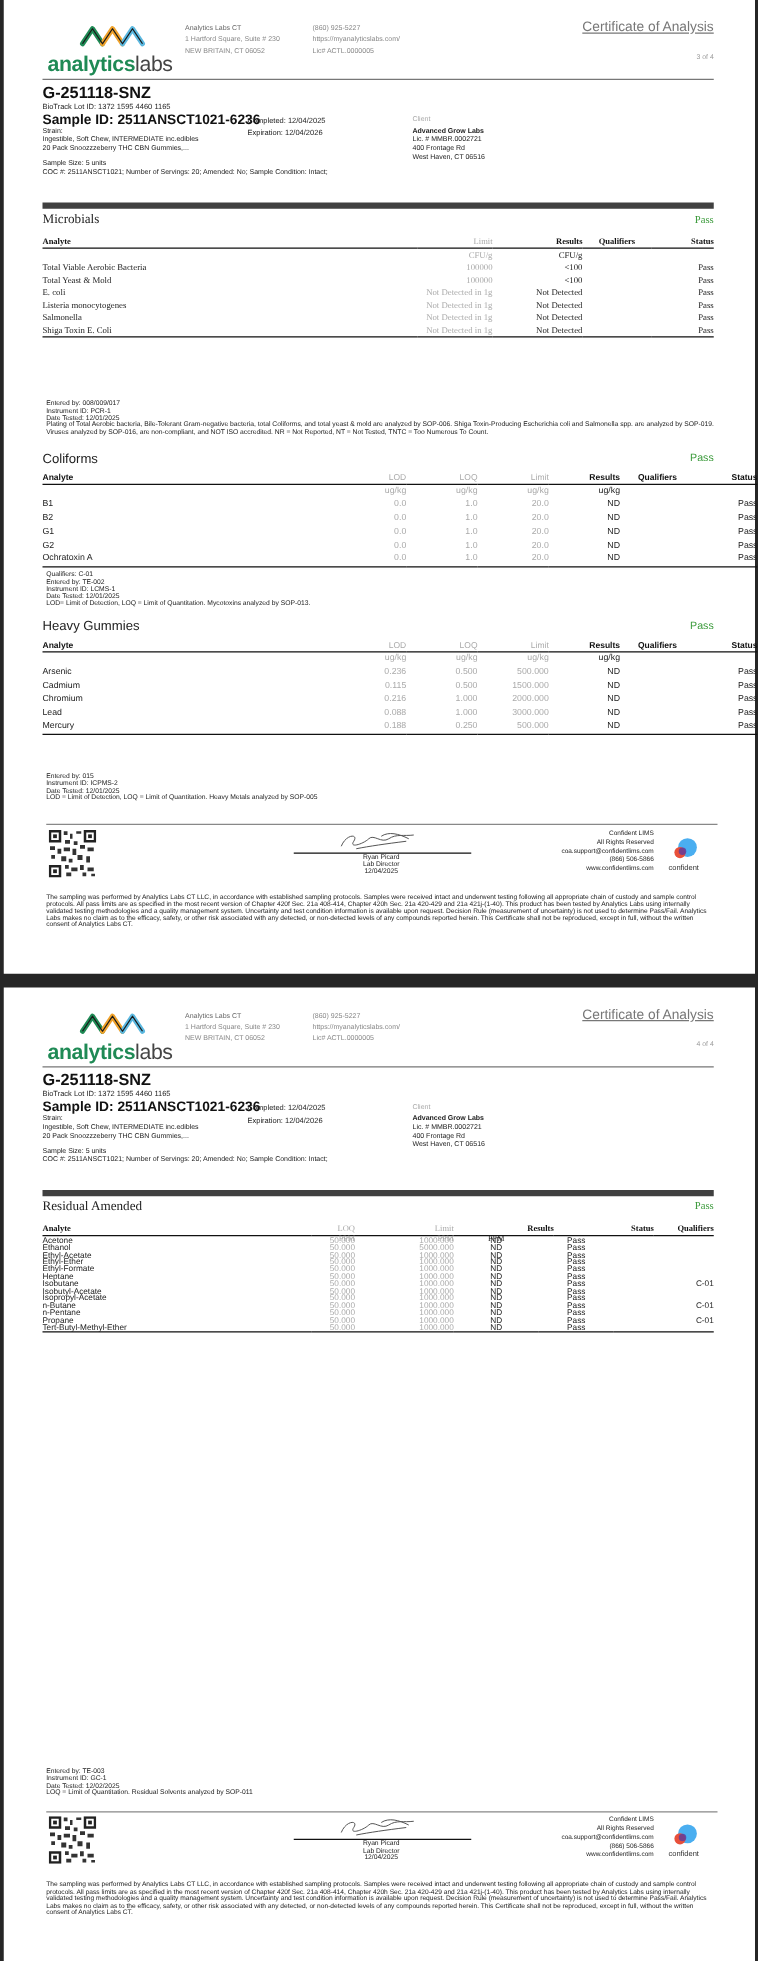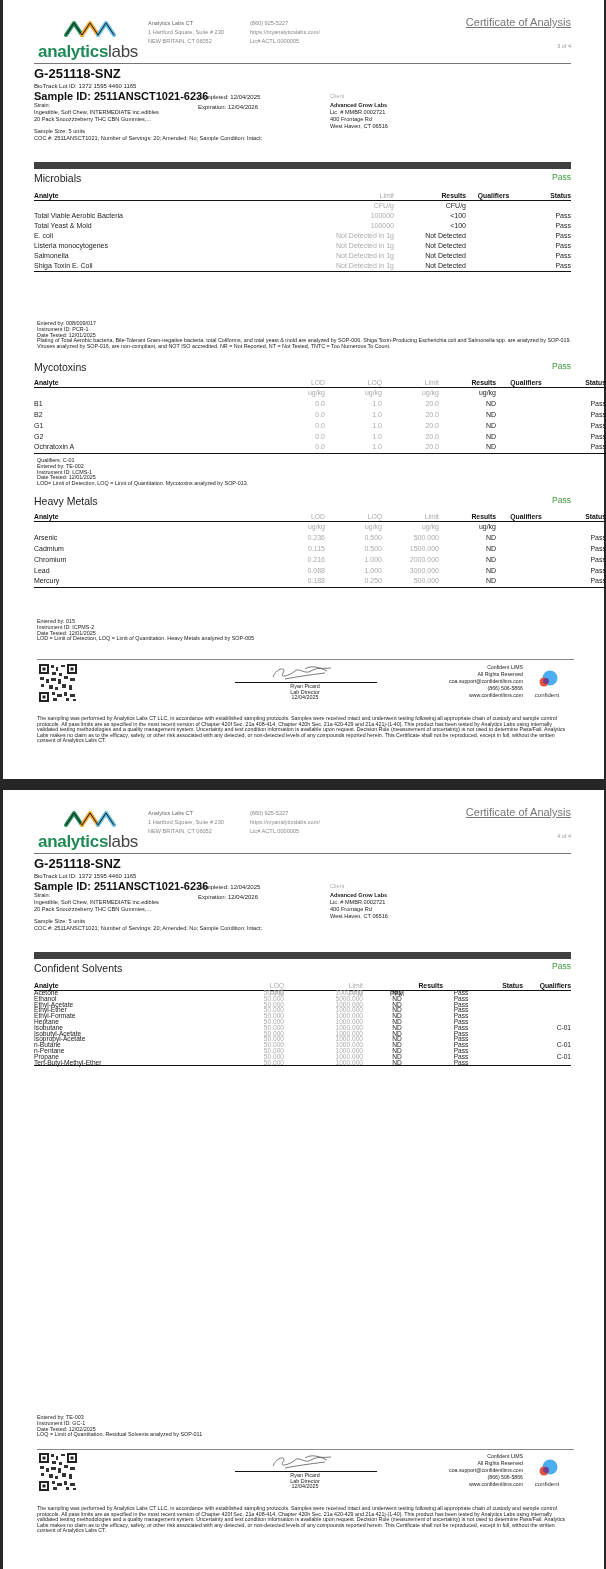--- a/index.html
+++ b/index.html
@@ -26,21 +26,21 @@
   .sample-id { position: absolute; top: 90px; left: 34px; font-size: 11px; font-weight: bold; color: #111; }
   .dates { position: absolute; top: 92px; left: 198px; font-size: 6px; color: #222; line-height: 10px; }
   .strain { position: absolute; top: 102px; left: 34px; font-size: 5.6px; color: #222; line-height: 7px; }
   .client { position: absolute; top: 93px; left: 330px; font-size: 5.6px; color: #222; line-height: 7px; }
   .client .cl { color: #aaa; margin-bottom: 2px; display: block; }
   .client .cn { font-weight: bold; }
   .ssize { position: absolute; top: 128px; left: 34px; font-size: 5.6px; color: #222; line-height: 7px; }
 
   
   .sec { position: absolute; left: 34px; width: 537px; }
-  .sec-top { border-top: 7px solid #404040; }
+  .sec-top { border-top: 5px solid #404040; font-family: Liberation Serif, serif; }
   .sec-title { font-size: 10.5px; color: #222; position: absolute; left: 0; }
   .sec-pass { font-size: 8.5px; color: #3a9a3a; position: absolute; right: 0; }
   table { border-collapse: collapse; width: 537px; position: absolute; left: 0; table-layout: fixed; }
   th { font-size: 6.8px; font-weight: bold; color: #111; text-align: right; border-bottom: 1px solid #111; padding: 0; line-height: 9px; }
   th.an { text-align: left; }
   th.g { color: #aaa; font-weight: normal; }
   td { font-size: 7px; color: #222; text-align: right; padding: 0; line-height: 10px; white-space: nowrap; }
   td.an { text-align: left; }
   td.g { color: #aaa; }
   td.c { text-align: center; }
@@ -185,21 +185,21 @@
   </div>
 
   <div class="note" style="top:321px; left:34px;">
     <div>Entered by: 008/009/017</div>
     <div>Instrument ID: PCR-1</div>
     <div>Date Tested: 12/01/2025</div>
     <div>Plating of Total Aerobic bacteria, Bile-Tolerant Gram-negative bacteria, total Coliforms, and total yeast &amp; mold are analyzed by SOP-006. Shiga Toxin-Producing Escherichia coli and Salmonella spp. are analyzed by SOP-019. Viruses analyzed by SOP-016, are non-compliant, and NOT ISO accredited. NR = Not Reported, NT = Not Tested, TNTC = Too Numerous To Count.</div>
   </div>
 
   <div class="sec" style="top:361px; left:31px; height:100px;">
-    <div class="sec-title" style="top:0px;">Mycotoxins</div>
+    <div class="sec-title" style="top:0px;">Coliforms</div>
     <div class="sec-pass" style="top:0px;">Pass</div>
     <table style="top:17px;">
       <colgroup>
           <col style="width:250px">
           <col style="width:41px">
           <col style="width:57px">
           <col style="width:57px">
           <col style="width:57px">
           <col style="width:60px">
           <col style="width:50px">
@@ -274,21 +274,21 @@
 
   <div class="note" style="top:458px; left:34px;">
     <div>Qualifiers: C-01</div>
     <div>Entered by: TE-002</div>
     <div>Instrument ID: LCMS-1</div>
     <div>Date Tested: 12/01/2025</div>
     <div>LOD= Limit of Detection, LOQ = Limit of Quantitation. Mycotoxins analyzed by SOP-013.</div>
   </div>
 
   <div class="sec" style="top:495px; left:31px; height:100px;">
-    <div class="sec-title" style="top:0px;">Heavy Metals</div>
+    <div class="sec-title" style="top:0px;">Heavy Gummies</div>
     <div class="sec-pass" style="top:0px;">Pass</div>
     <table style="top:17px;">
       <colgroup>
           <col style="width:250px">
           <col style="width:41px">
           <col style="width:57px">
           <col style="width:57px">
           <col style="width:57px">
           <col style="width:60px">
           <col style="width:50px">
@@ -480,21 +480,21 @@
     <div>Lic. # MMBR.0002721</div>
     <div>400 Frontage Rd</div>
     <div>West Haven, CT 06516</div>
   </div>
   <div class="ssize" style="left:31px;">
     <div>Sample Size: 5 units</div>
     <div>COC #: 2511ANSCT1021; Number of Servings: 20; Amended: No; Sample Condition: Intact;</div>
   </div>
 
   <div class="sec sec-top" style="top:162px; left:31px; height:150px;">
-    <div class="sec-title" style="top:3px;">Confident Solvents</div>
+    <div class="sec-title" style="top:3px;">Residual Amended</div>
     <div class="sec-pass" style="top:2px;">Pass</div>
     <table style="top:22px;">
       <colgroup>
           <col style="width:215px">
           <col style="width:35px">
           <col style="width:79px">
           <col style="width:80px">
           <col style="width:80px">
           <col style="width:48px">
         </colgroup>

